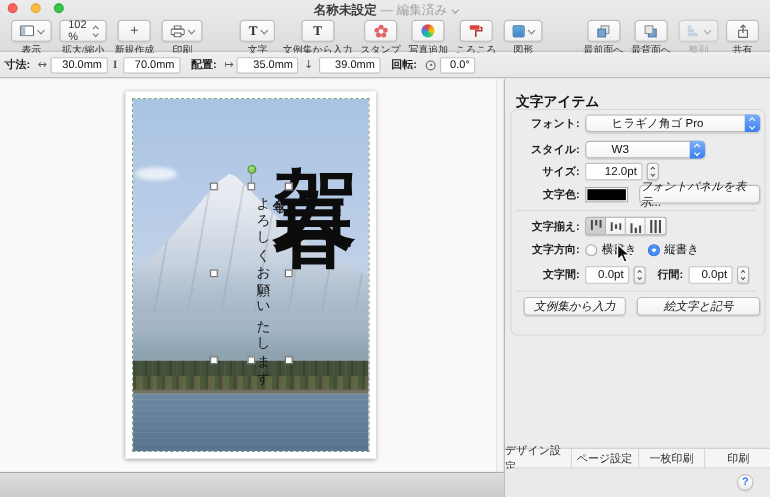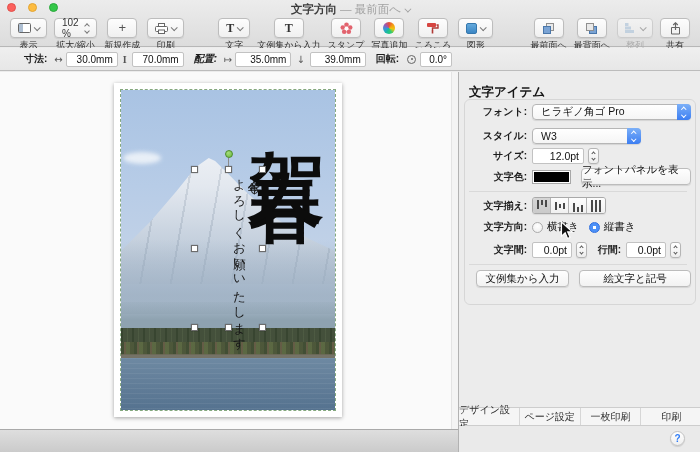--- a/index.html
+++ b/index.html
@@ -40,21 +40,21 @@
   .gap1 { width:32px; } .gap2 { width:36px; }
   .zoomtxt { font-size:10px; color:#333; }
   .plus { font-size:13px; color:#555; line-height:10px; }
   .Ticon { font-family:"Liberation Serif","DejaVu Serif",serif; font-size:12px; font-weight:bold; color:#333; line-height:10px; }
   .pinwheel { width:12px; height:12px; border-radius:50%;
     background:conic-gradient(#e74c3c,#f39c12,#f1c40f,#2ecc71,#1abc9c,#3498db,#9b59b6,#e74c3c); }
   .shape-sq { width:11px; height:11px; border-radius:2px; background:linear-gradient(#64a9dc,#3b86c4); border:1px solid #3577ad; }
   .spacer { flex:1; }
   
   .dimsbar { position:absolute; left:0; top:48px; width:700px; height:23px; display:flex; align-items:center;
-    padding:0 0 0 24px; background:linear-gradient(#efefef,#e7e7e7); border-bottom:1px solid #bcbcbc; font-size:10px; }
+    padding:0 0 0 4px; background:linear-gradient(#efefef,#e7e7e7); border-bottom:1px solid #bcbcbc; font-size:10px; }
   .dlabel { font-weight:bold; color:#1d1d1d; margin-right:4px; }
   .dicon { color:#555; font-size:10px; margin:0 3px; font-family:"DejaVu Sans",sans-serif; }
   .dicon.serifI { font-family:"Liberation Serif","DejaVu Serif",serif; font-weight:bold; }
   .rot-icon { width:9px; height:9px; border:1px solid #666; border-radius:50%; position:relative; margin:0 4px; }
   .rot-icon::after { content:""; position:absolute; left:2.5px; top:2.5px; width:2px; height:2px; background:#666; border-radius:50%; }
   .dfield { height:15px; background:#fff; border:1px solid #c2c2c2; border-radius:2px; display:flex;
     align-items:center; justify-content:flex-end; padding:0 4px; color:#111; font-size:10px; }
   .w52 { width:52px; } .w56 { width:56px; } .w44 { width:32px; }
   .sender { margin-left:auto; margin-right:24px; display:flex; align-items:center; gap:4px; }
   .cbox { width:11px; height:11px; border:1px solid #cfcfcf; border-radius:2.5px; background:#f5f5f5; }
@@ -105,39 +105,39 @@
   .rot-handle { position:absolute; left:104px; top:60px; width:8px; height:8px; border-radius:50%;
     background:radial-gradient(circle at 35% 30%,#a5de7a,#6cb83f); border:1px solid #4c8c2c; }
   
   .panel { position:relative; width:242px; height:380px; background:#ececec; border-left:1px solid #b2b2b2; }
   .panel-title { position:absolute; left:10px; top:12px; font-size:12.5px; font-weight:bold; color:#141414; }
   .groupbox { position:absolute; left:5px; top:27px; width:232px; height:206px;
     border:1px solid rgba(0,0,0,.09); border-radius:6px; }
   .prow { position:absolute; left:0; width:232px; display:flex; align-items:center; }
   .plabel { width:68px; text-align:right; font-size:10px; font-weight:bold; color:#1d1d1d; flex:none; margin-right:5px; }
   .pselect { position:relative; height:16px; background:linear-gradient(#fff,#f5f5f5); border:1px solid #b6b6b6;
-    border-radius:4px; display:flex; align-items:center; padding:0 18px 0 8px; font-size:10.5px; color:#111;
+    border-radius:4px; display:flex; align-items:center; padding:0 18px 0 23px; font-size:10.5px; color:#111;
     box-shadow:0 1px 1px rgba(0,0,0,.1); }
   .bluestep { position:absolute; right:-1px; top:-1px; width:14px; height:16px; border-radius:0 4px 4px 0;
     background:linear-gradient(#7cb0f8,#3c7ef2); display:flex; flex-direction:column; align-items:center;
     justify-content:center; gap:1px; }
   .bluestep i { width:3.5px; height:3.5px; border-right:1.3px solid #fff; border-bottom:1.3px solid #fff; display:block; }
   .bluestep .u { transform:rotate(-135deg); } .bluestep .d { transform:rotate(45deg); }
   .pfield { height:16px; background:#fff; border:1px solid #c2c2c2; border-radius:2px; display:flex;
     align-items:center; justify-content:flex-end; padding:0 4px; font-size:10.5px; color:#111; }
   .ministep { width:11px; height:16px; margin-left:4px; border:1px solid #b5b5b5; border-radius:3px;
     background:linear-gradient(#fff,#ededed); display:flex; flex-direction:column; align-items:center;
     justify-content:center; gap:2px; box-shadow:0 1px 1px rgba(0,0,0,.08); }
   .ministep i { width:3px; height:3px; border-right:1.2px solid #555; border-bottom:1.2px solid #555; display:block; }
   .ministep .u { transform:rotate(-135deg); } .ministep .d { transform:rotate(45deg); }
   .swatch-well { width:40px; height:14px; border:1px solid #a8a8a8; background:#fff; padding:1px; }
   .swatch { width:100%; height:100%; }
   .pbutton { height:17px; background:linear-gradient(#fefefe,#f2f2f2); border:1px solid #bcbcbc; border-radius:4px;
     display:flex; align-items:center; justify-content:center; font-size:10.5px; color:#111;
-    box-shadow:0 1px 1px rgba(0,0,0,.1); }
+    box-shadow:0 1px 1px rgba(0,0,0,.1);font-style:italic; }
   .pdivider { position:absolute; left:10px; width:218px; height:1px; background:#d9d9d9; }
   .segctl { display:flex; border:1px solid #a9a9a9; border-radius:3px; overflow:hidden; height:17px;
     box-shadow:0 1px 1px rgba(0,0,0,.08); }
   .seg { width:18px; display:flex; align-items:center; justify-content:center;
     background:linear-gradient(#fdfdfd,#f0f0f0); border-right:1px solid #b5b5b5; }
   .seg:last-child { border-right:none; }
   .seg.sel { background:linear-gradient(#d6d6d6,#cacaca); }
   .radio { width:11px; height:11px; border-radius:50%; border:1px solid #ababab;
     background:radial-gradient(circle at 50% 35%,#fff,#ececec); flex:none; }
   .radio.sel { border:1px solid #2f6fe0;
@@ -161,22 +161,22 @@
 <div class="window">
 
   <div class="topchrome">
     <div class="titlebar">
       <div class="traffic">
         <span class="tl red"></span>
         <span class="tl yellow"></span>
         <span class="tl green"></span>
       </div>
       <div class="title-text">
-        <span>文字方向</span>
-        <span class="edited">— 最前面へ</span><span class="tchev"></span>
+        <span>名称未設定</span>
+        <span class="edited">— 編集済み</span><span class="tchev"></span>
       </div>
     </div>
 
     <div class="toolbar">
       <div class="tbtn">
         <div class="tbtn-face">
           <svg class="icon" width="13" height="10" viewBox="0 0 13 10">
               <rect x="0.5" y="0.5" width="12" height="9" rx="1" fill="#fff" stroke="#666"></rect>
               <rect x="1" y="1" width="4" height="8" fill="#aebfd2"></rect>
             </svg>
@@ -320,21 +320,21 @@
       </div>
     </div>
   </div>
 
   <div class="dimsbar">
     <span class="dlabel">寸法:</span>
     <span class="dicon">↔</span>
     <div class="dfield w52">30.0mm</div>
     <span class="dicon serifI" style="margin:0 5px;">I</span>
     <div class="dfield w52">70.0mm</div>
-    <span class="dlabel" style="margin-left:10px;font-style:italic;">配置:</span>
+    <span class="dlabel" style="margin-left:10px;">配置:</span>
     <span class="dicon">↦</span>
     <div class="dfield w56">35.0mm</div>
     <span class="dicon" style="margin:0 5px;">↓</span>
     <div class="dfield w56">39.0mm</div>
     <span class="dlabel" style="margin-left:10px;">回転:</span>
     <span class="rot-icon"></span>
     <div class="dfield w44">0.0°</div>
   </div>
 
   <div class="content">

